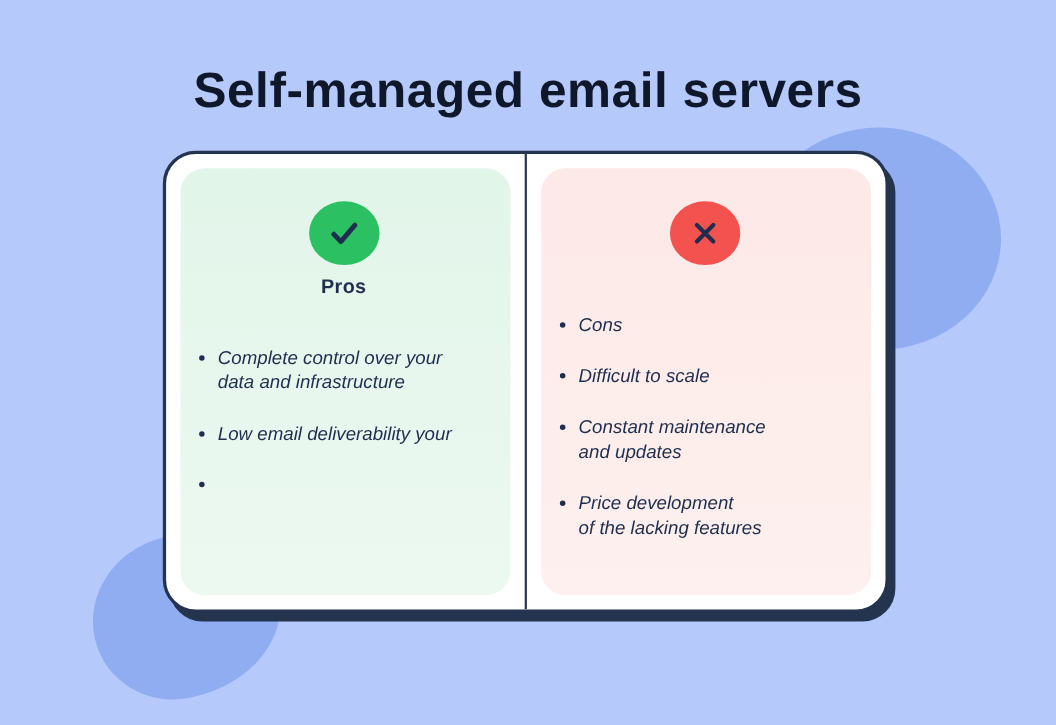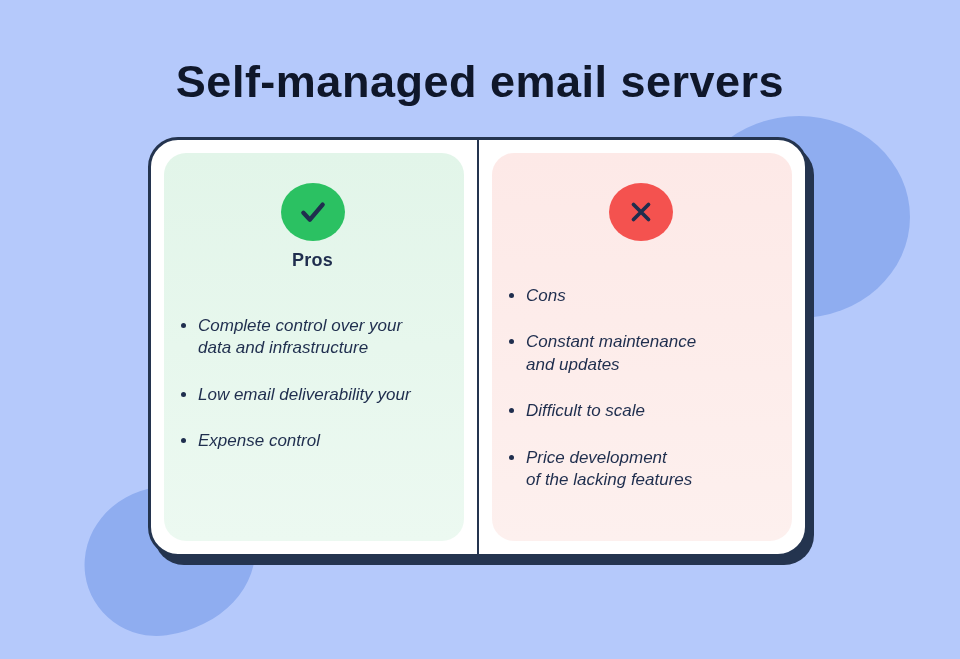--- a/index.html
+++ b/index.html
@@ -158,21 +158,20 @@
           <span class="bullet"></span>
           <span class="item-text">Complete control over your
 data and infrastructure</span>
         </li>
         <li>
           <span class="bullet"></span>
           <span class="item-text">Low email deliverability your</span>
         </li>
         <li>
           <span class="bullet"></span>
-          <span class="item-text">Expense control</span>
         </li>
       </ul>
     </section>
 
     <div class="divider"></div>
 
     <section class="panel cons">
       <div class="panel-header">
         <div class="badge red">
           <svg width="30" height="30" viewBox="0 0 24 24" fill="none">
@@ -180,29 +179,29 @@
           </svg>
         </div>
       </div>
       <ul class="item-list">
         <li>
           <span class="bullet"></span>
           <span class="item-text">Cons</span>
         </li>
         <li>
           <span class="bullet"></span>
+          <span class="item-text">Difficult to scale</span>
+        </li>
+        <li>
+          <span class="bullet"></span>
           <span class="item-text">Constant maintenance
 and updates</span>
         </li>
         <li>
           <span class="bullet"></span>
-          <span class="item-text">Difficult to scale</span>
-        </li>
-        <li>
-          <span class="bullet"></span>
           <span class="item-text">Price development
 of the lacking features</span>
         </li>
       </ul>
     </section>
 
   </div>
 </div>
 
 </body></html>

